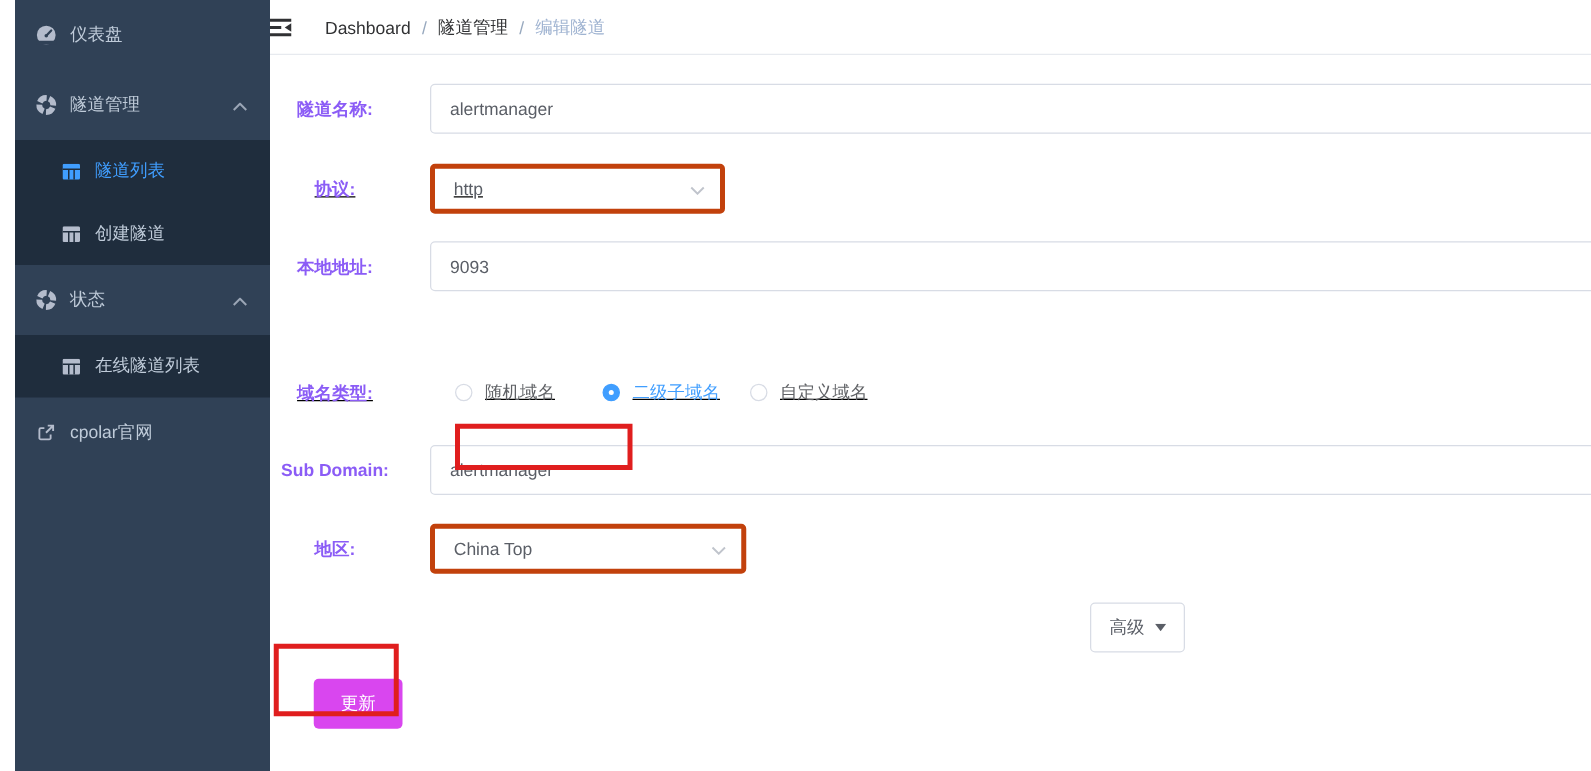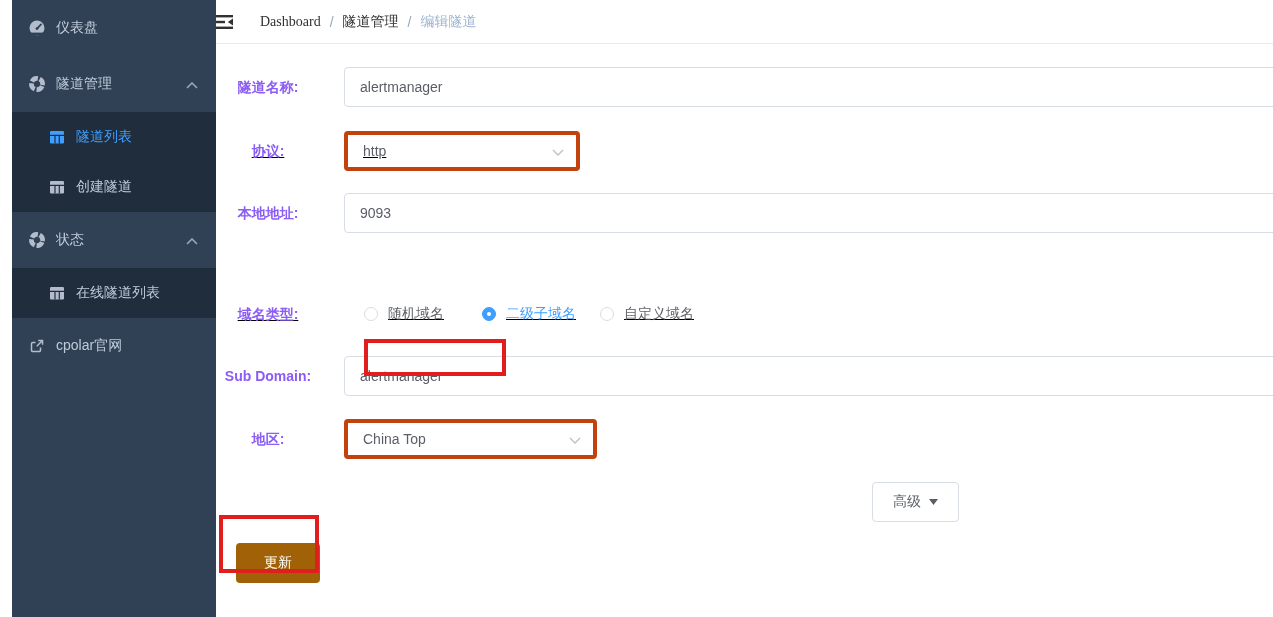--- a/index.html
+++ b/index.html
@@ -16,21 +16,21 @@
   .side-sub .side-item .ico { width:14px; height:14px; margin-right:12px; }
   .side-item.active { color:#409eff; }
   .side-item.active .ico { color:#409eff; }
   .chev { position:absolute; right:18px; top:50%; transform:translateY(-50%); }
 
   
   .main { position:absolute; left:204px; top:0; right:0; bottom:0; background:#fff; }
   .topbar { height:44px; display:flex; align-items:center; border-bottom:1px solid #e7eaef; background:#fff; }
   .fold-btn { width:40px; height:44px; display:flex; align-items:center; justify-content:center; cursor:pointer; }
   .breadcrumb { display:flex; align-items:center; gap:9px; margin-left:16px; font-size:14px; }
-  .bc-link { color:#303133; cursor:pointer;font-family:Liberation Serif, serif; }
+  .bc-link { color:#303133; cursor:pointer; }
   .bc-sep { color:#97a8be; }
   .bc-current { color:#9fb3d1; }
 
   
   .form { padding-top:23px; }
   .frow { display:flex; align-items:flex-start; }
   .flabel { flex:0 0 140px; text-align:center; padding-right:12px; line-height:40px; color:#8b5cf6; font-weight:700; }
   .fcontrol { flex:1 1 auto; }
   .inp { height:40px; border:1px solid #d8dce5; border-radius:4px; background:#fff; color:#5a5e66; font-size:14px; padding:0 15px; font-family:inherit; display:block; }
   .inp-long { width:1000px; }
@@ -44,22 +44,22 @@
   .radio-row { padding-left:20px; height:40px; display:flex; align-items:center; }
   .radio-item { display:flex; align-items:center; cursor:pointer; }
   .radio-item:nth-child(1){ margin-right:38px; }
   .radio-item:nth-child(2){ margin-right:24px; }
   .radio-circle { width:14px; height:14px; border-radius:50%; border:1px solid #d8dce5; background:#fff; margin-right:10px; position:relative; flex:0 0 auto; }
   .radio-item.checked .radio-circle { background:#409eff; border-color:#409eff; }
   .radio-item.checked .radio-circle::after { content:""; position:absolute; left:50%; top:50%; width:4px; height:4px; border-radius:50%; background:#fff; transform:translate(-50%,-50%); }
   .radio-label { color:#606266; }
   .radio-item.checked .radio-label { color:#409eff; }
 
-  .btn-advanced { margin-left:668px; width:87px; height:40px; border:1px solid #d8dce5; border-radius:4px; background:#fff; color:#5a5e66; font-size:14px; display:inline-flex; align-items:center; justify-content:center; gap:8px; cursor:pointer; font-family:inherit; }
-  .btn-update { margin-left:32px; width:84px; height:40px; border:none; border-radius:4px; background:#a16207; color:#fff; font-size:14px; cursor:pointer; font-family:inherit; }
+  .btn-advanced { margin-left:668px; width:76px; height:40px; border:1px solid #d8dce5; border-radius:4px; background:#fff; color:#5a5e66; font-size:14px; display:inline-flex; align-items:center; justify-content:center; gap:8px; cursor:pointer; font-family:inherit; }
+  .btn-update { margin-left:47px; width:71px; height:40px; border:none; border-radius:4px; background:#d946ef; color:#fff; font-size:14px; cursor:pointer; font-family:inherit; }
 
   
   .annot { position:absolute; border:4px solid #e01e1e; pointer-events:none; z-index:5; }
   .annot-subdomain { left:364px; top:339px; width:142px; height:37px; }
   .annot-update { left:219px; top:515px; width:100px; height:58px; }
 </style>
 </head>
 <body>
 
 <div class="page">

